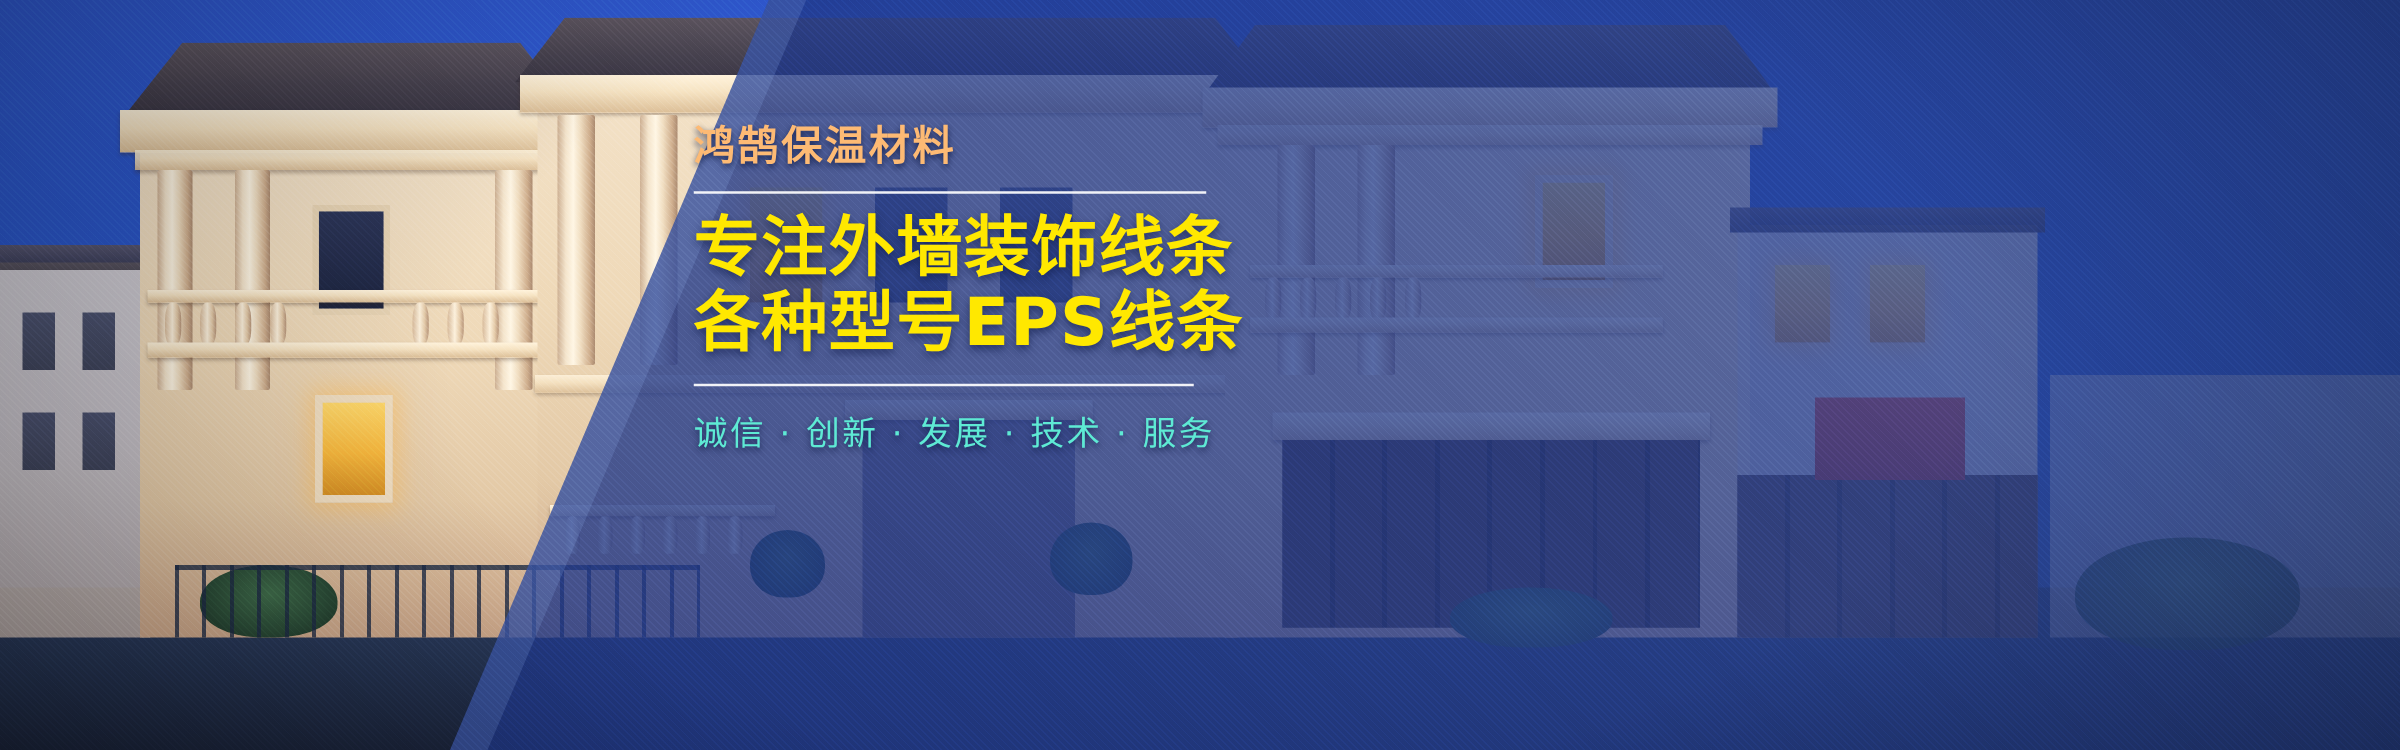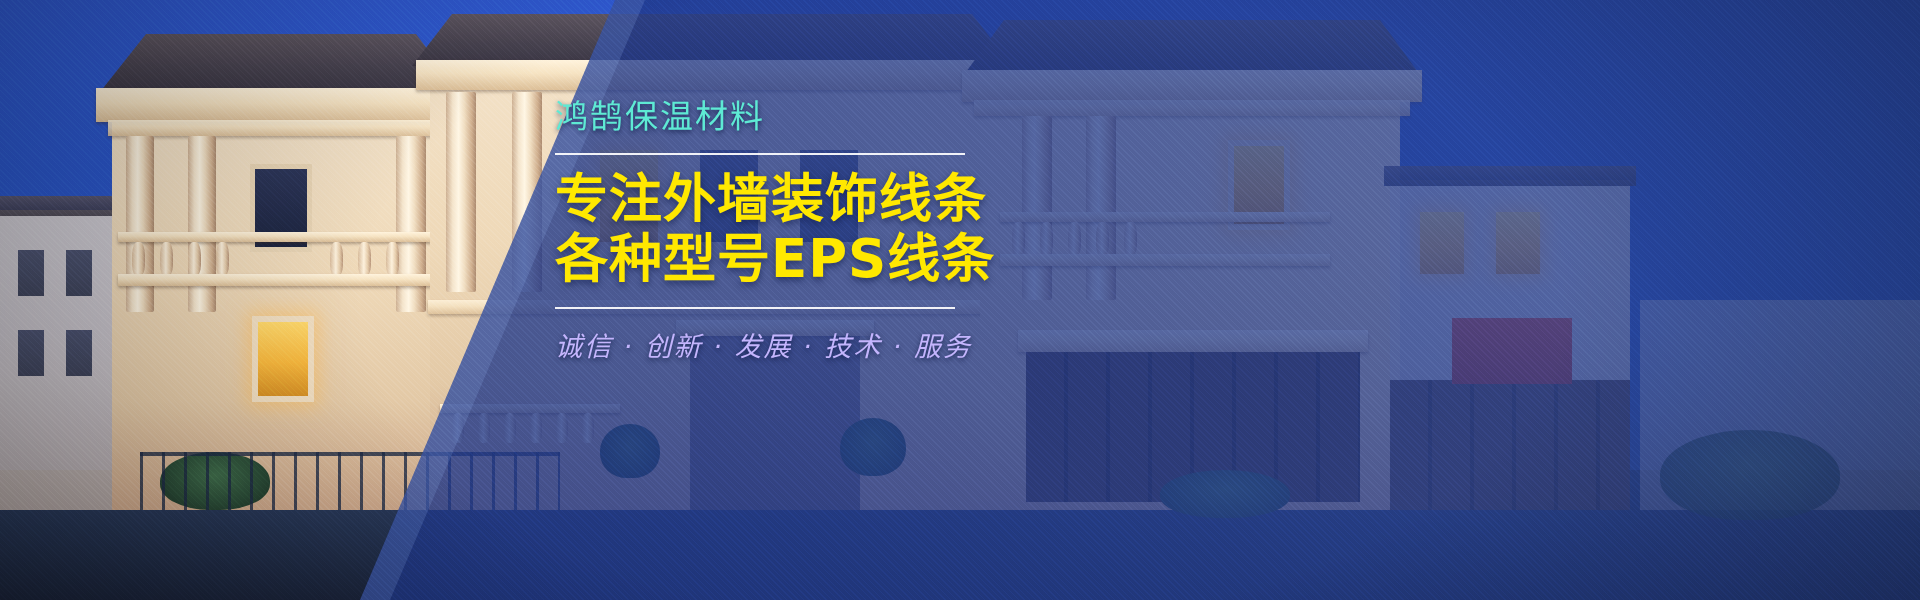--- a/index.html
+++ b/index.html
@@ -107,23 +107,23 @@
 
   
   .copy{
     position:absolute;
     left:555px;top:96px;
     width:470px;
   }
   .brand{
     font-size:33px;
     line-height:1.25;
-    color:#5eead4;
+    color:#fdba74;
     letter-spacing:2px;
-    font-weight:400;
+    font-weight:700;
     text-shadow:0 2px 5px rgba(10,20,60,.75);
     white-space:nowrap;
   }
   .rule{
     height:2px;
     background:rgba(255,255,255,.92);
     margin:16px 0 14px 0;
     width:410px;
   }
   .rule.lower{margin:18px 0 16px 0;width:400px;}
@@ -131,26 +131,25 @@
     font-size:53px;
     line-height:1.13;
     font-weight:700;
     color:#ffe800;
     letter-spacing:1px;
     white-space:nowrap;
     text-shadow:0 3px 7px rgba(12,24,70,.6);
   }
   .tagline{
     font-size:27px;
-    color:#c4b5fd;
+    color:#5eead4;
     letter-spacing:2px;
     font-weight:400;
     white-space:nowrap;
     text-shadow:0 2px 5px rgba(10,20,60,.75);
-    font-style:italic;
   }
 </style>
 </head>
 <body>
 
 <div id="banner">
 
   <div class="layer sky"></div>
   <div class="layer sky-glow"></div>
 

